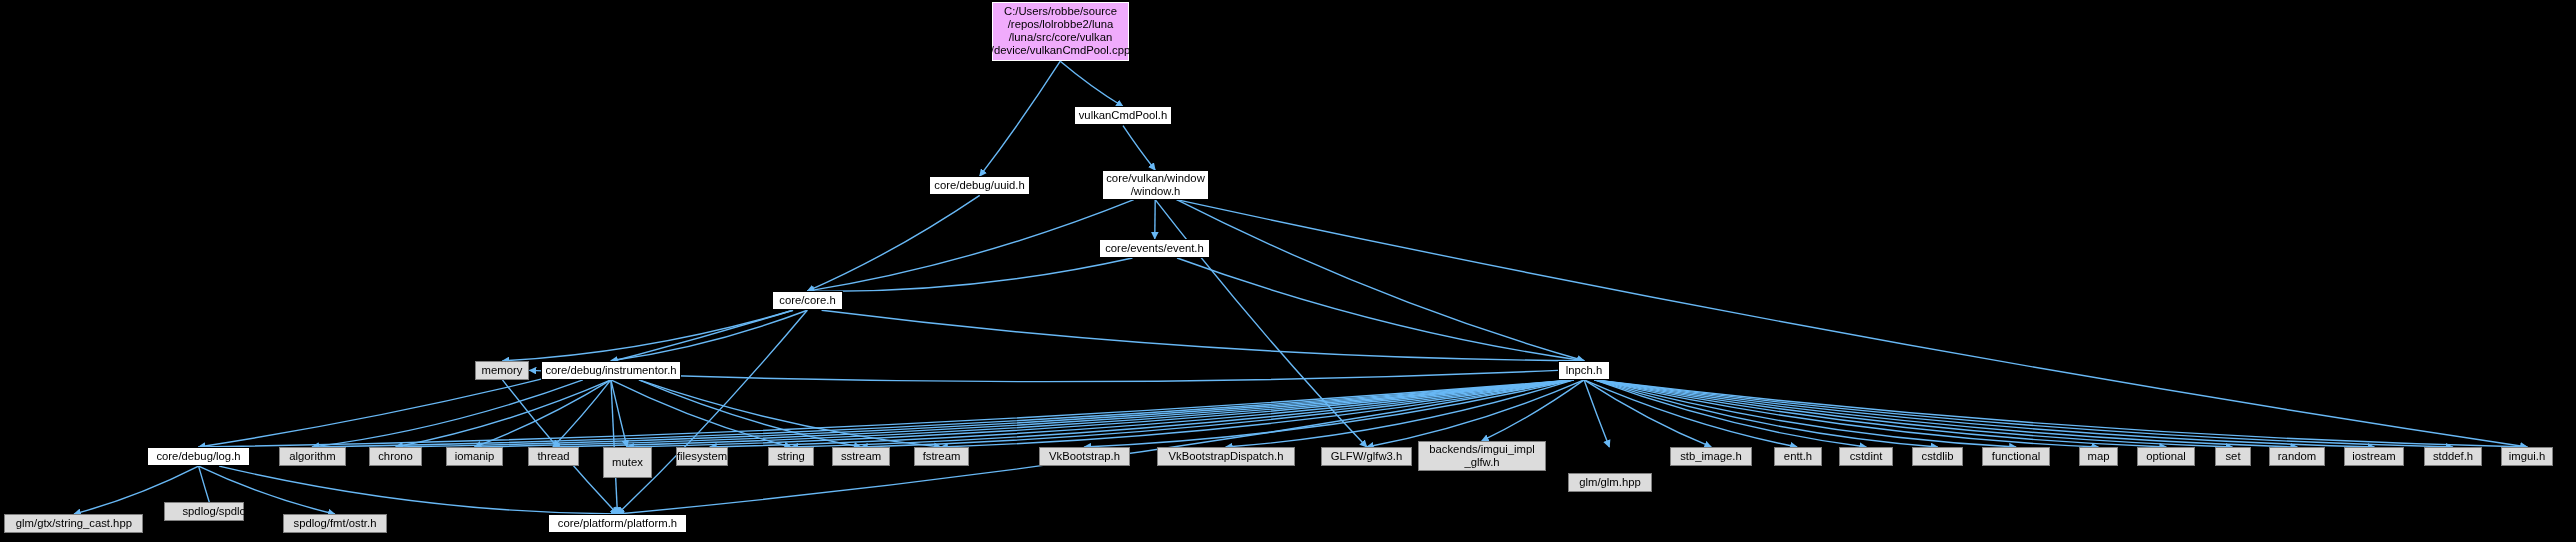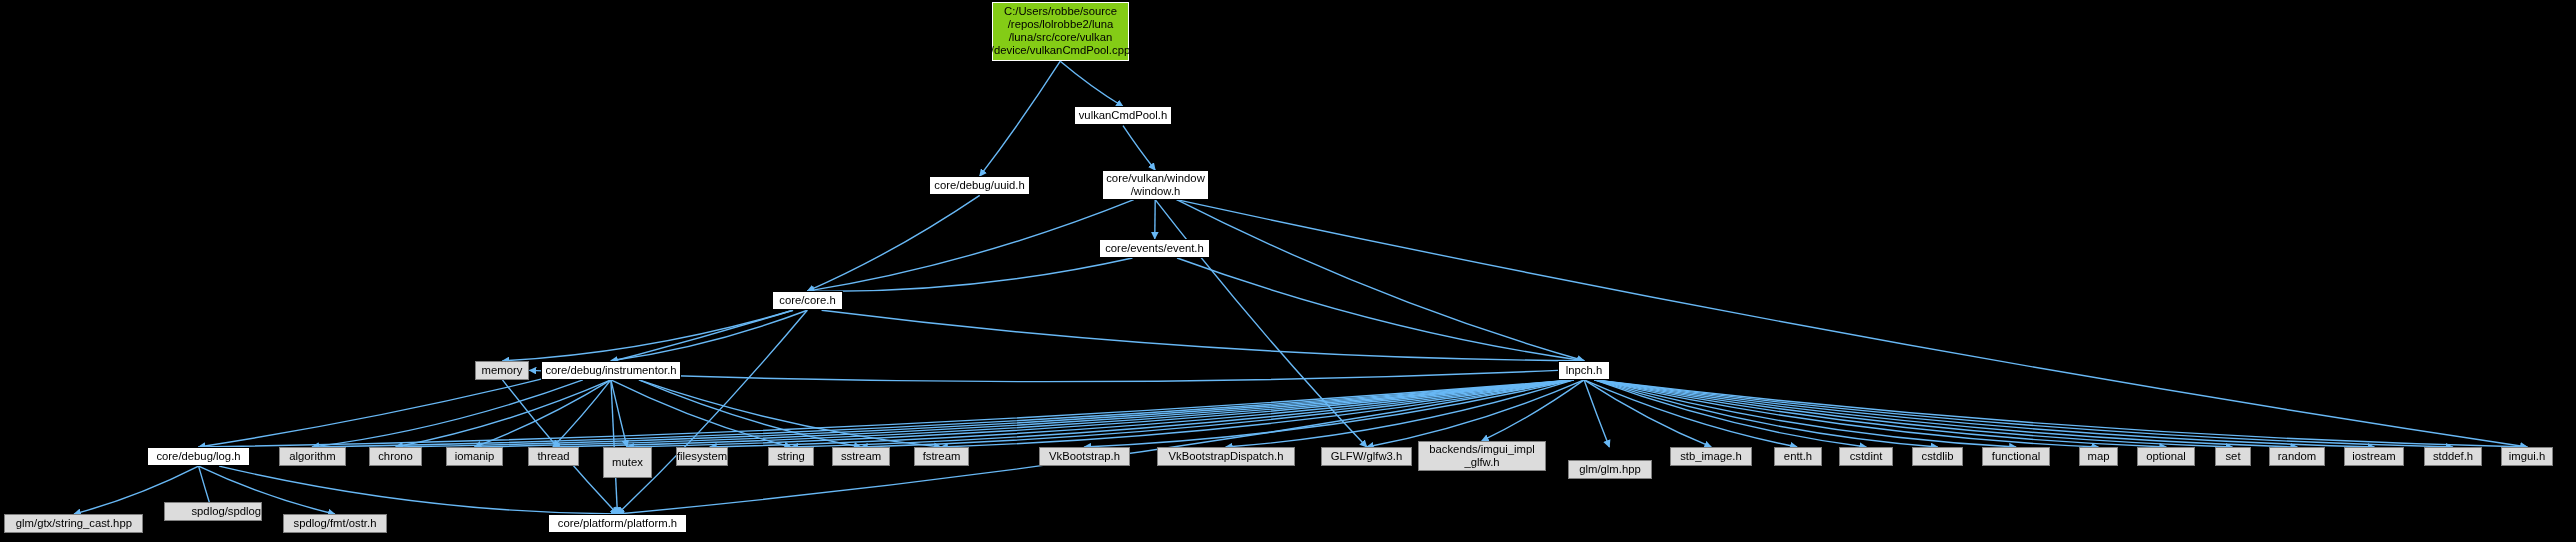--- a/index.html
+++ b/index.html
@@ -20,21 +20,21 @@
     font-size:11.3px;
     line-height:13px;
     display:flex;
     align-items:center;
     justify-content:center;
     text-align:center;
     white-space:pre;
     letter-spacing:0px;
     z-index:5;
   }
-  .node.root{ background:#84cc16; border-color:#ffffff; }
+  .node.root{ background:#f0abfc; border-color:#ffffff; }
   .node.local{ background:#ffffff; border-color:#000000; }
   .node.ext{ background:#dcdcdc; border-color:#808080; }
 </style>
 </head>
 <body>
 
 <div id="graph">
   <svg id="edges" xmlns="http://www.w3.org/2000/svg" viewBox="0 0 2958 623" width="2576" height="543">
     <defs>
       <marker id="arrow" viewBox="0 0 10 10" refX="9" refY="5" markerWidth="5.5" markerHeight="5.5" orient="auto-start-reverse">
@@ -125,32 +125,32 @@
       <div class="node ext" style="left: 603px; top: 447px; width: 49px; height: 31px;">mutex</div>
       <div class="node ext" style="left: 676px; top: 447px; width: 52px; height: 19px;">filesystem</div>
       <div class="node ext" style="left: 768px; top: 447px; width: 46px; height: 19px;">string</div>
       <div class="node ext" style="left: 832px; top: 447px; width: 58px; height: 19px;">sstream</div>
       <div class="node ext" style="left: 914px; top: 447px; width: 55px; height: 19px;">fstream</div>
       <div class="node ext" style="left: 1039px; top: 447px; width: 91px; height: 19px;">VkBootstrap.h</div>
       <div class="node ext" style="left: 1157px; top: 447px; width: 138px; height: 19px;">VkBootstrapDispatch.h</div>
       <div class="node ext" style="left: 1321px; top: 447px; width: 91px; height: 19px;">GLFW/glfw3.h</div>
       <div class="node ext" style="left: 1418px; top: 441px; width: 128px; height: 30px;">backends/imgui_impl
 _glfw.h</div>
-      <div class="node ext" style="left: 1568px; top: 460px; width: 84px; height: 19px;">glm/glm.hpp</div>
+      <div class="node ext" style="left: 1568px; top: 473px; width: 84px; height: 19px;">glm/glm.hpp</div>
       <div class="node ext" style="left: 1670px; top: 447px; width: 82px; height: 19px;">stb_image.h</div>
       <div class="node ext" style="left: 1774px; top: 447px; width: 48px; height: 19px;">entt.h</div>
       <div class="node ext" style="left: 1839px; top: 447px; width: 54px; height: 19px;">cstdint</div>
       <div class="node ext" style="left: 1912px; top: 447px; width: 51px; height: 19px;">cstdlib</div>
       <div class="node ext" style="left: 1982px; top: 447px; width: 68px; height: 19px;">functional</div>
       <div class="node ext" style="left: 2079px; top: 447px; width: 39px; height: 19px;">map</div>
       <div class="node ext" style="left: 2137px; top: 447px; width: 58px; height: 19px;">optional</div>
       <div class="node ext" style="left: 2215px; top: 447px; width: 36px; height: 19px;">set</div>
       <div class="node ext" style="left: 2269px; top: 447px; width: 56px; height: 19px;">random</div>
       <div class="node ext" style="left: 2344px; top: 447px; width: 60px; height: 19px;">iostream</div>
       <div class="node ext" style="left: 2424px; top: 447px; width: 58px; height: 19px;">stddef.h</div>
       <div class="node ext" style="left: 2501px; top: 447px; width: 52px; height: 19px;">imgui.h</div>
       <div class="node ext" style="left: 4.4px; top: 514px; width: 139px; height: 19px;">glm/gtx/string_cast.hpp</div>
-      <div class="node ext" style="left: 164px; top: 502px; width: 98px; height: 19px; padding-left: 36px;">spdlog/spdlog.h</div>
+      <div class="node ext" style="left: 164px; top: 502px; width: 80px; height: 19px; padding-left: 36px;">spdlog/spdlog.h</div>
       <div class="node ext" style="left: 283px; top: 514px; width: 104px; height: 19px;">spdlog/fmt/ostr.h</div>
       <div class="node local" style="left: 548px; top: 514px; width: 139px; height: 19px;">core/platform/platform.h</div>
     </div>
 </div>
 
 
 </body></html>

